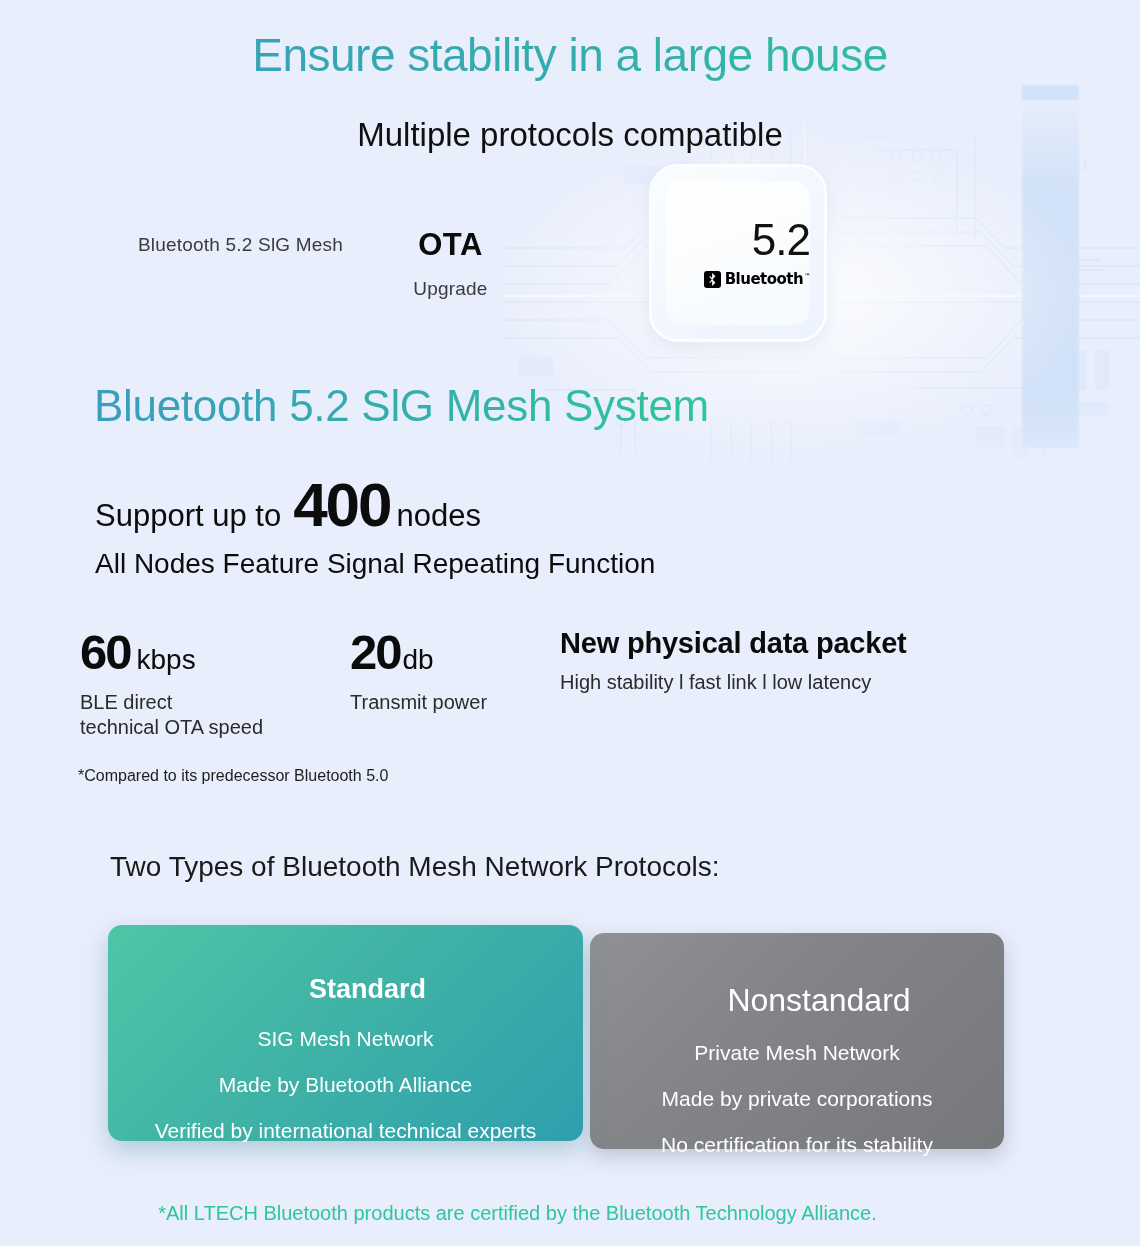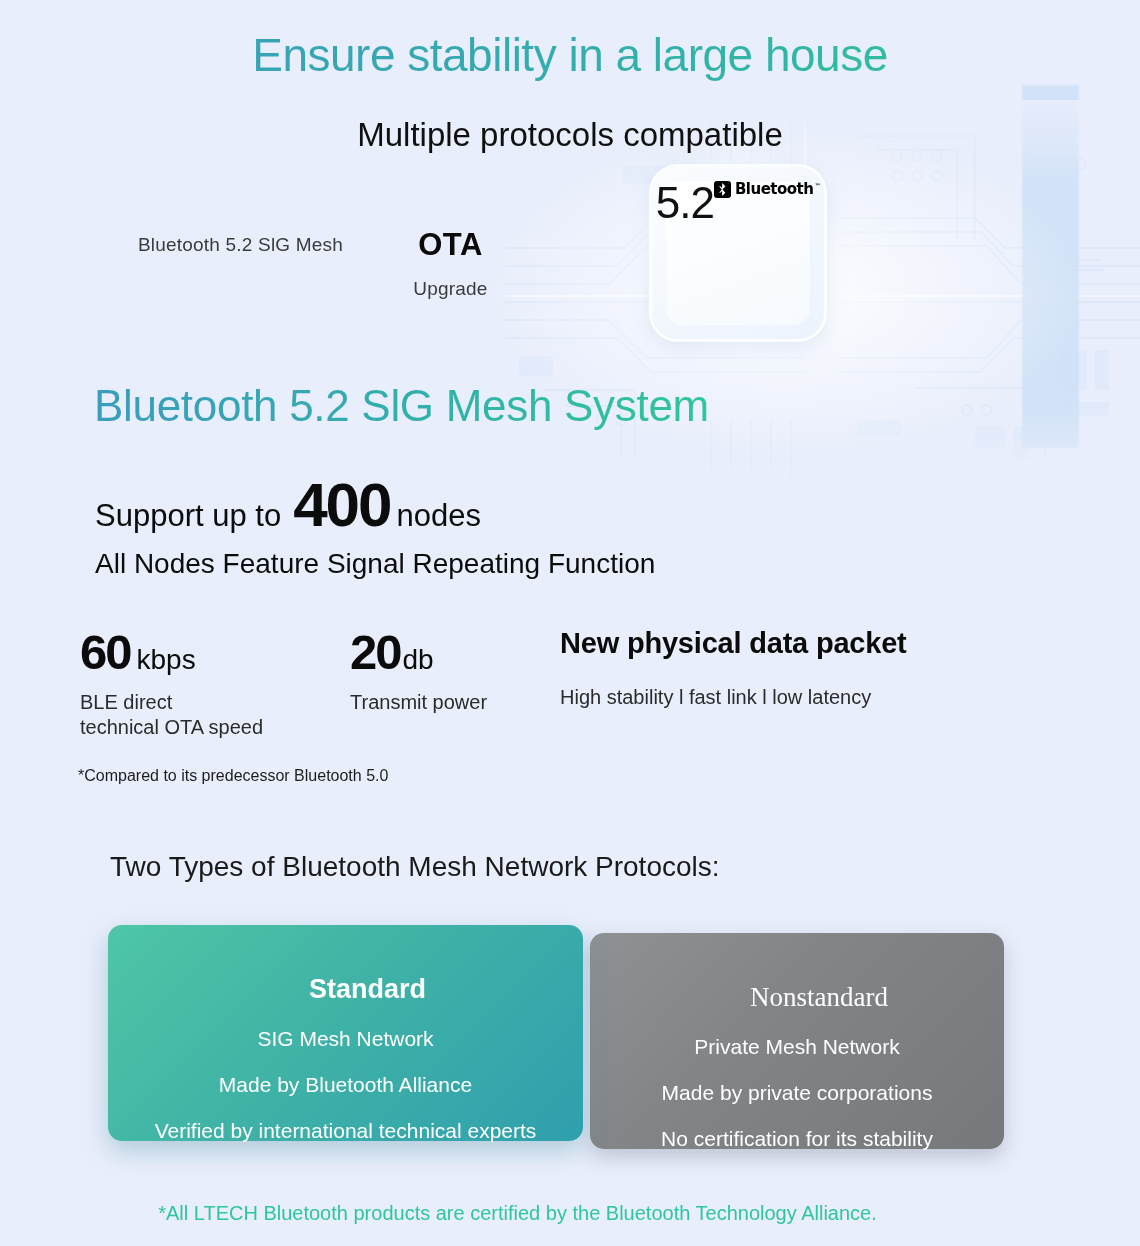--- a/index.html
+++ b/index.html
@@ -66,22 +66,22 @@
     border-radius: 26px;
     background: linear-gradient(145deg, #fbfdff 0%, #f2f7fe 55%, #edf3fd 100%);
     box-shadow: 0 0 0 3px rgba(255,255,255,.9), 0 6px 22px rgba(150,175,215,.28);
   }
   .chip-inner {
     position: absolute;
     left: 14px; top: 14px; right: 14px; bottom: 14px;
     border-radius: 16px;
     background: linear-gradient(160deg, #ffffff 0%, #f6fafe 100%);
     display: flex;
-    flex-direction: row;
-    align-items: flex-start;
+    flex-direction: column;
+    align-items: flex-end;
     justify-content: center;
   }
   .chip-version {
     font-size: 44px;
     font-weight: 400;
     color: #111;
     letter-spacing: -1px;
     line-height: 1;
     margin-bottom: 9px;
   }
@@ -240,21 +240,21 @@
     line-height: 1.26;
   }
   .spec-heading {
     font-size: 29px;
     font-weight: 700;
     color: #0b0b0b;
     line-height: 1.1;
     letter-spacing: -.2px;
   }
   .spec-sub {
-    margin-top: 26px;
+    margin-top: 11px;
     font-size: 20px;
     color: #2b2b2b;
   }
 
   .footnote-small {
     position: absolute;
     left: 78px; top: 767px;
     font-size: 16px;
     color: #1d1d1d;
   }
@@ -291,21 +291,21 @@
     width: 475px; height: 216px;
     background: linear-gradient(135deg, #4ec6a6 0%, #40b3a6 45%, #2f9fae 100%);
     box-shadow: 0 10px 26px rgba(70,140,150,.35);
   }
   .card-title {
     font-size: 27px;
     font-weight: 700;
     margin-top: 49px;
     padding-left: 44px;
   }
-  .card-title.thin { font-weight: 400; font-size: 27px; font-family: Liberation Serif, serif; }
+  .card-title.thin { font-weight: 400; font-size: 32px; }
   .card-line {
     font-size: 21px;
     font-weight: 400;
     margin-top: 22px;
   }
 
   .footer-note {
     position: absolute;
     left: 0; top: 1202px;
     width: 1035px;

